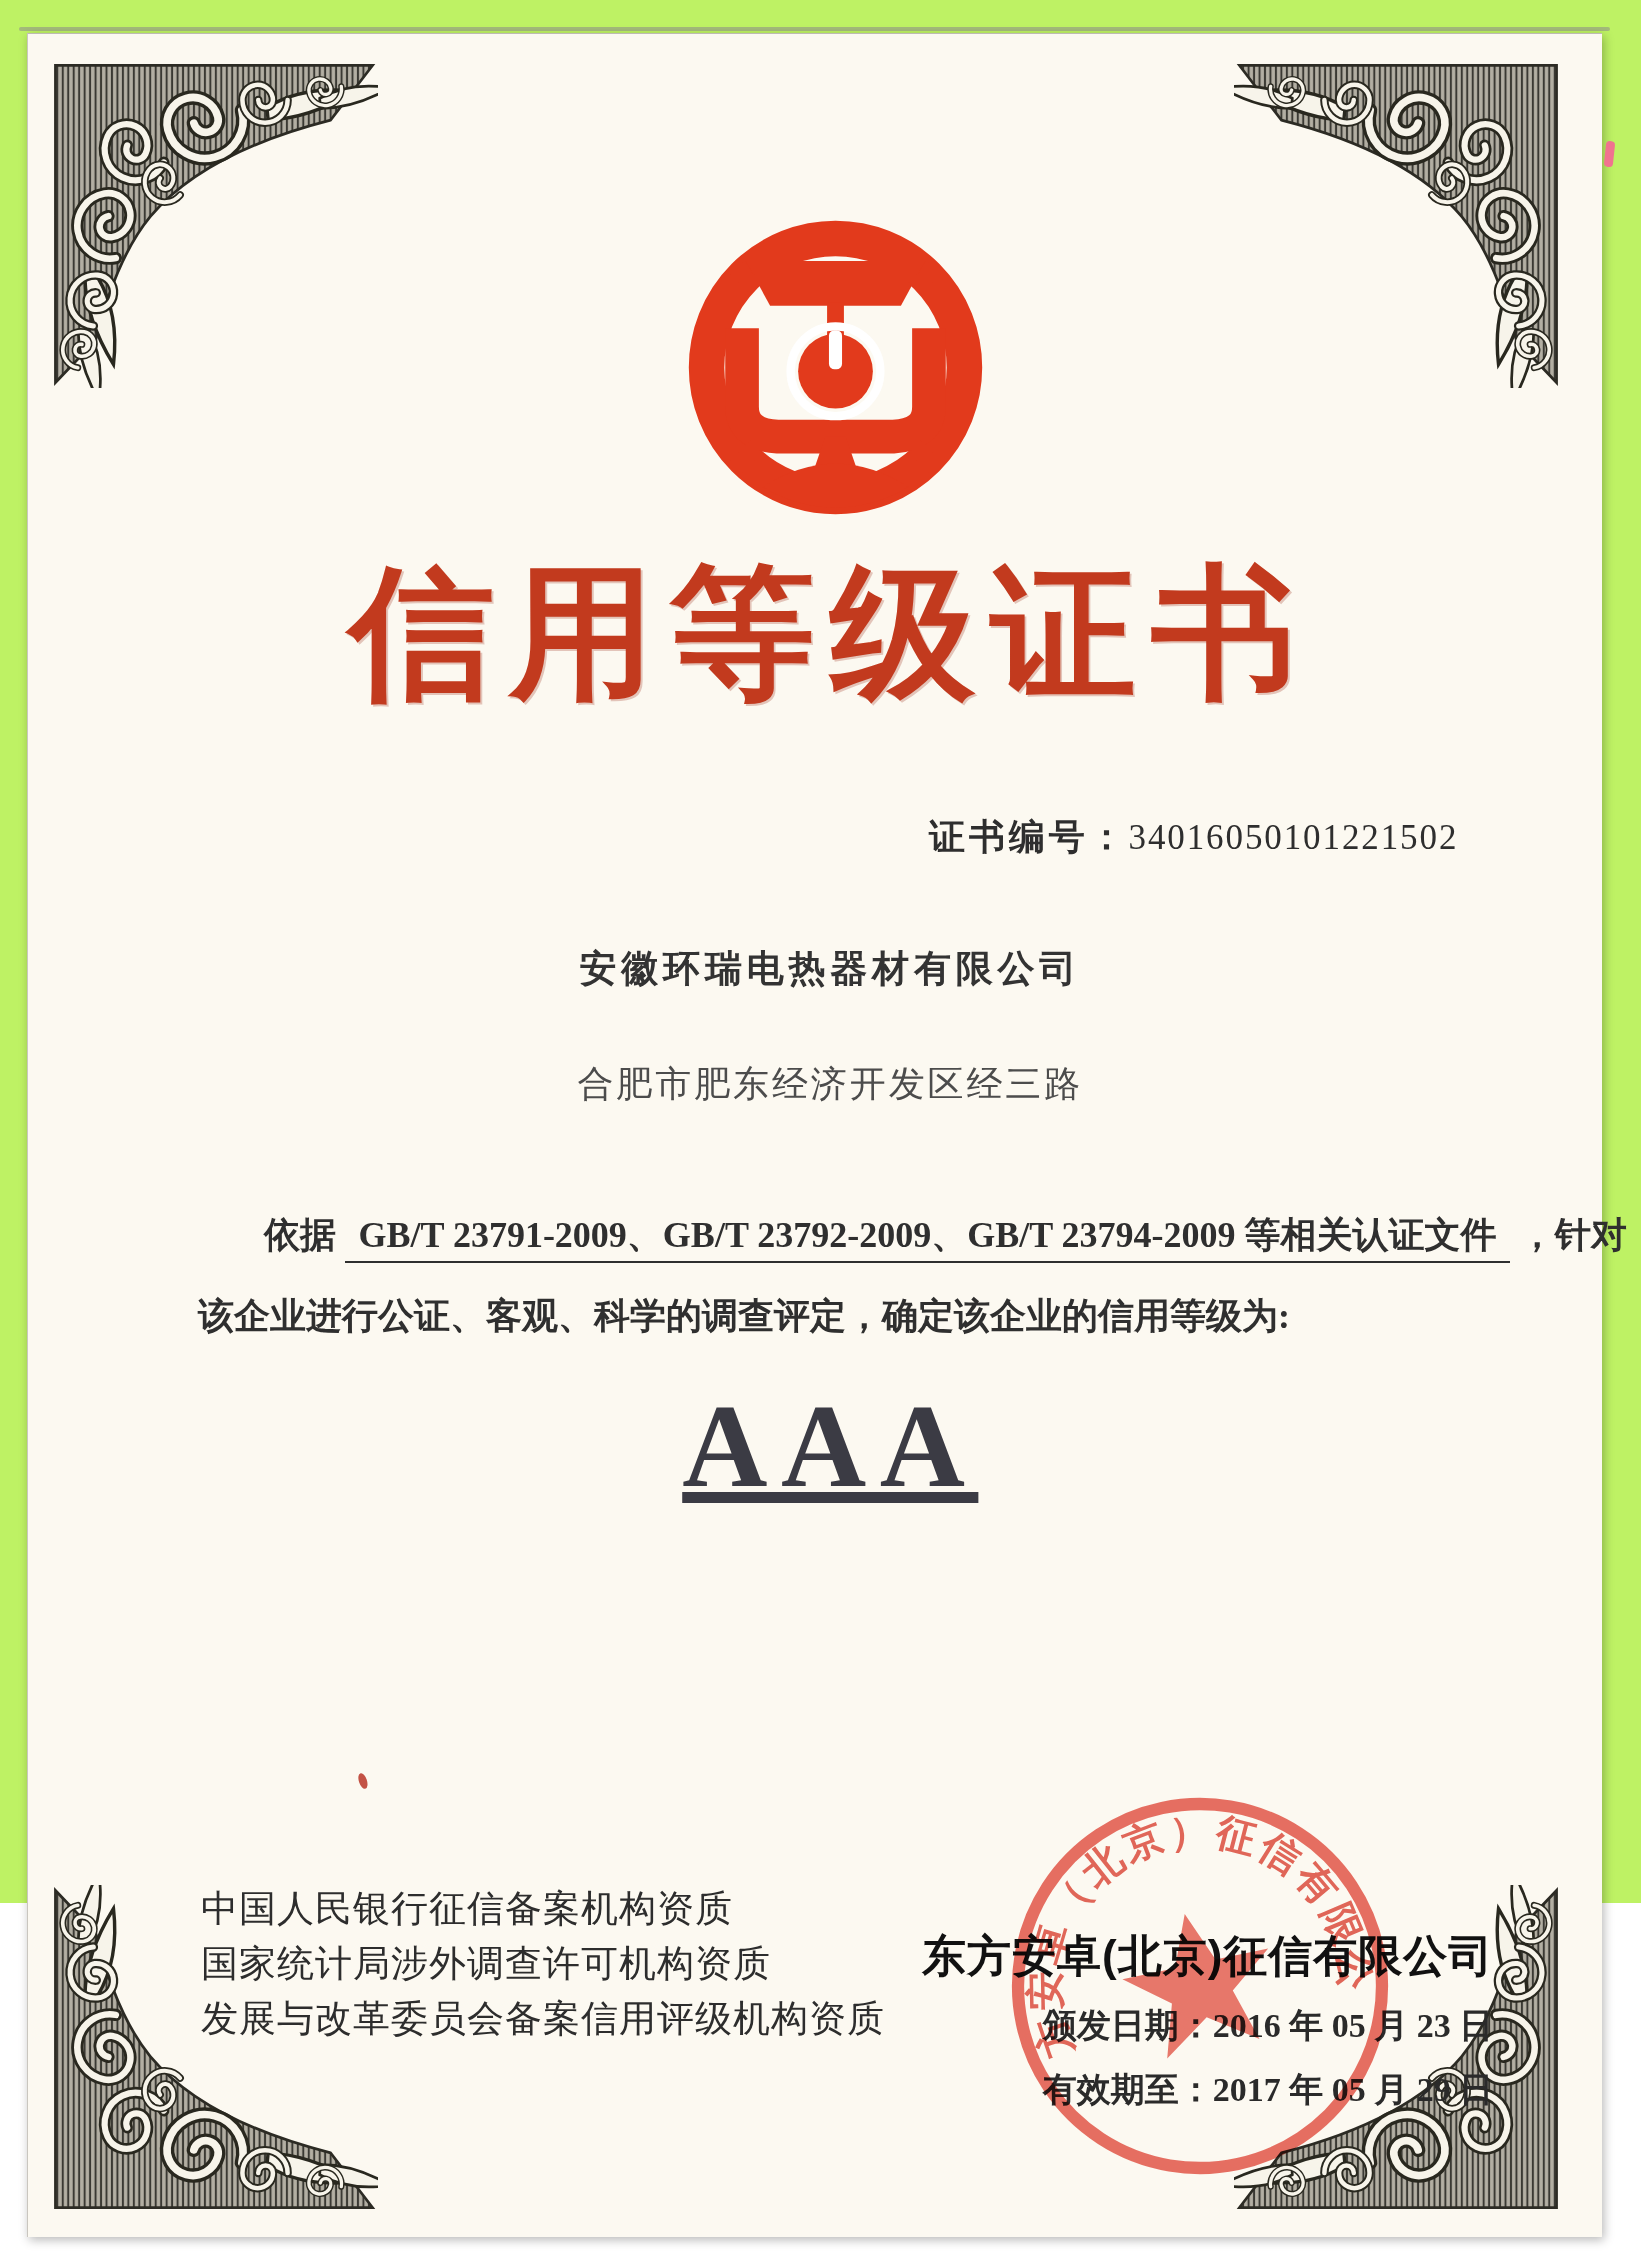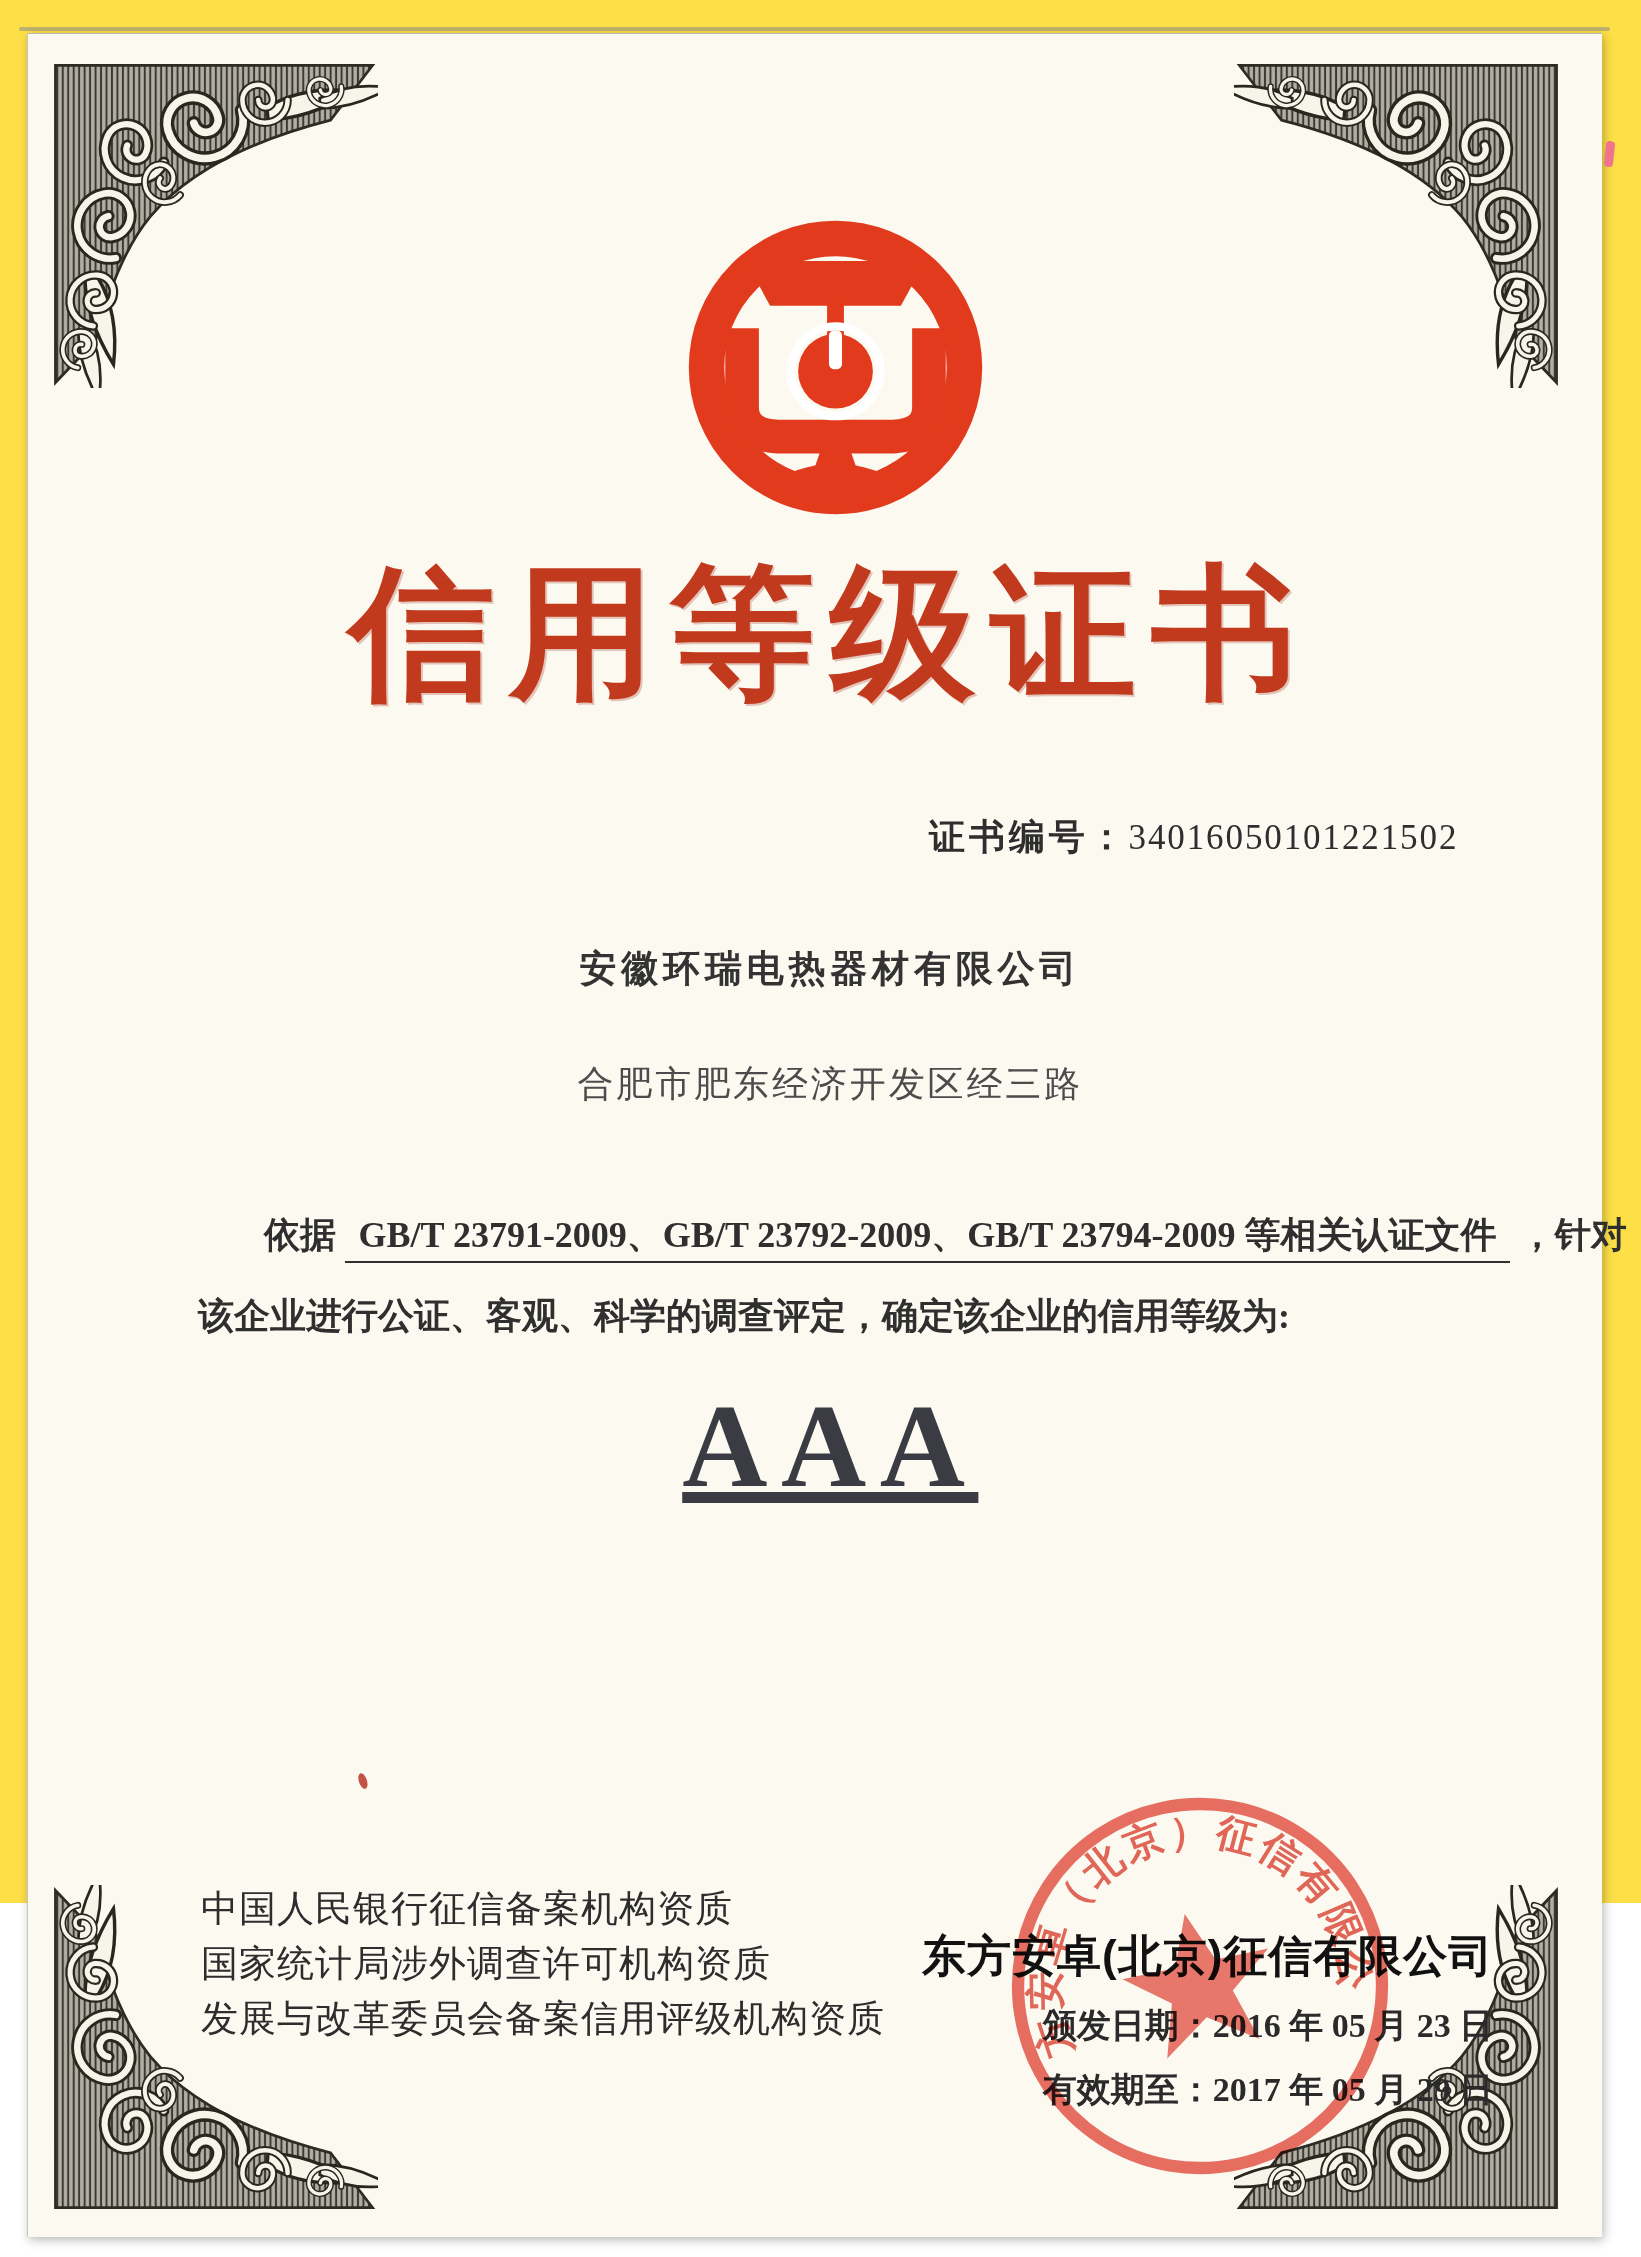--- a/index.html
+++ b/index.html
@@ -1,18 +1,18 @@
 <!DOCTYPE html>
 <html><head>
 <meta charset="utf-8">
 <style>
   html,body{margin:0;padding:0;}
   body{width:1641px;height:2257px;background:#ffffff;overflow:hidden;
        font-family:"Liberation Serif", serif;}
-  .page{position:relative;width:1641px;height:1903px;background:#fde047;}
+  .page{position:relative;width:1641px;height:1903px;background:#bef264;}
   .scan-edge-top{position:absolute;left:19.3px;top:27px;width:1591px;height:3.9px;
        background:#8d8d8d;opacity:.55;border-radius:1.9px;}
   .paper{position:absolute;left:27px;top:33px;width:1574px;height:2203px;
        background:#fcf9f1;border-left:1px solid #c9c6bf;border-top:1px solid #bdbab3;
        box-shadow:1.9px 2.9px 9.7px rgba(0,0,0,.28);}
   
   .corner{position:absolute;width:328px;height:328px;}
   .corner.tl{left:50px;top:60px;}
   .corner.tr{left:1234px;top:60px;transform:scaleX(-1);}
   .corner.bl{left:50px;top:1885px;transform:scaleY(-1);}

